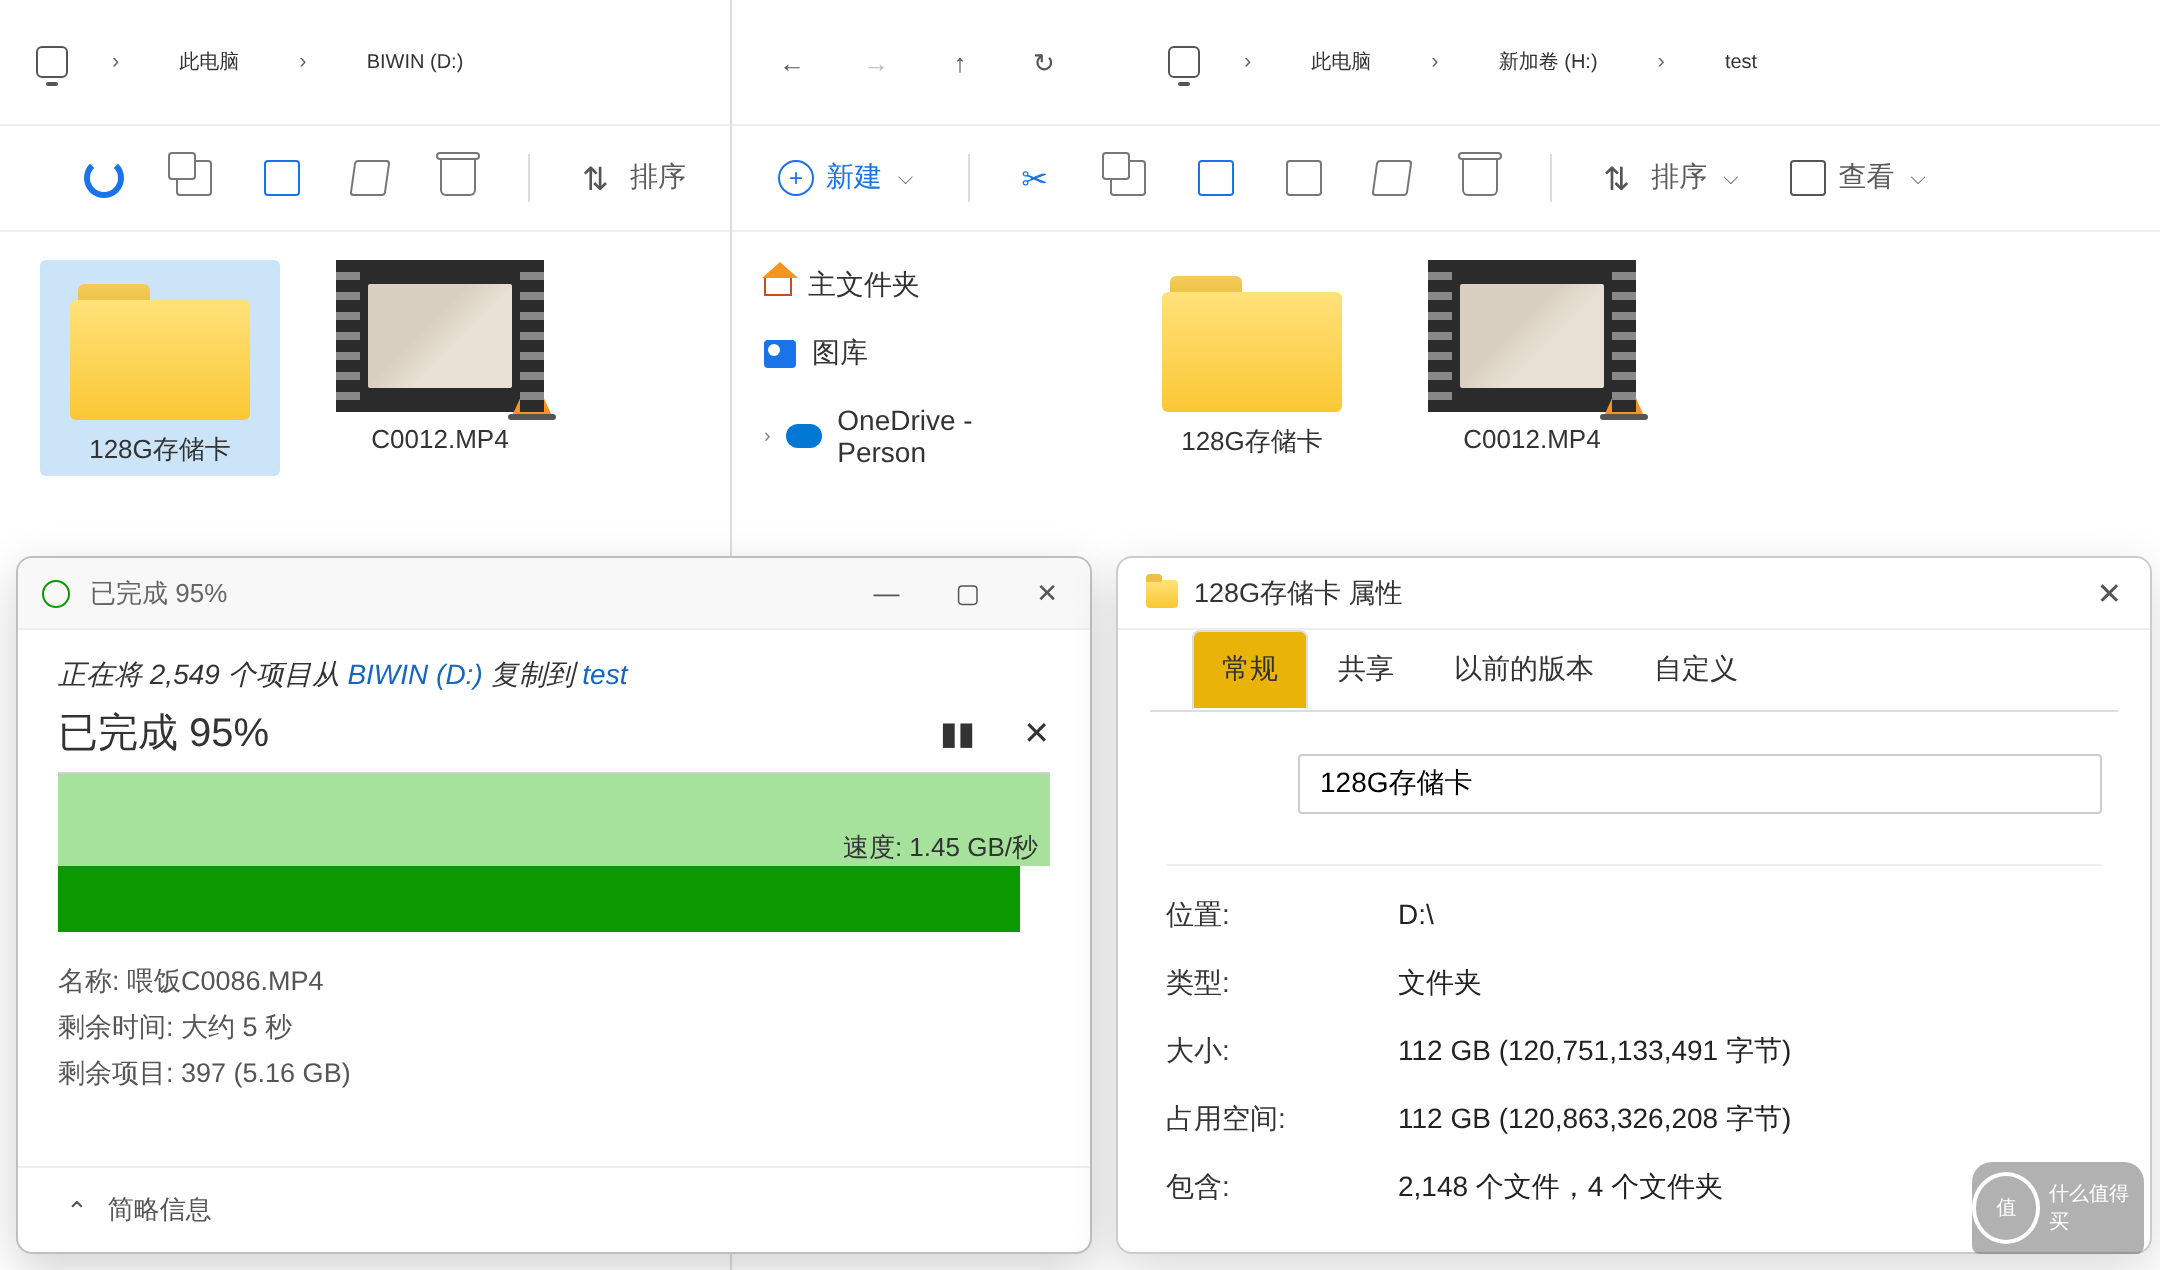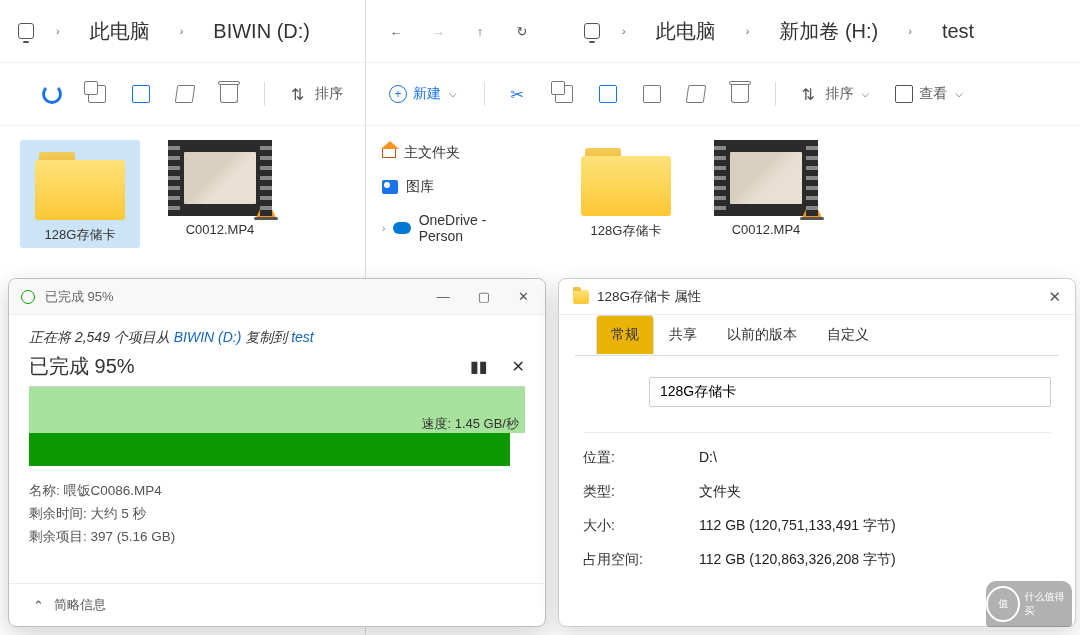--- a/index.html
+++ b/index.html
@@ -7,27 +7,27 @@
 
 
 .explorer { position: absolute; top: 0; bottom: 0; background: #fff; }
 .explorer.left { left: 0; width: 365px; }
 .explorer.right { left: 365px; right: 0; border-left: 1px solid #ddd; }
 
 
 .navbar { height: 62px; display: flex; align-items: center; padding: 0 18px; gap: 18px; }
 .navbtn { width: 24px; height: 24px; display: flex; align-items: center; justify-content: center; color: #555; }
 .navbtn.dim { color: #bbb; }
-.bc-item { padding: 4px 8px; font-size: 20px; }
+.bc-item { padding: 4px 8px; font-size: 10px; }
 .bc-chev { color: #666; font-size: 11px; padding: 0 4px; }
 .pc-icon { width:16px; height:16px; border:1.5px solid #555; border-radius:3px; position:relative; }
 .pc-icon::after { content:""; position:absolute; width:6px; height:2px; background:#555; bottom:-5px; left:4px; border-radius:1px; }
 
 
-.toolbar { height: 64px; display: flex; align-items: center; gap: 26px; padding: 0 22px; border-top: 1px solid #f0f0f0; border-bottom: 1px solid #f0f0f0; }
+.toolbar { height: 54px; display: flex; align-items: center; gap: 26px; padding: 0 22px; border-top: 1px solid #f0f0f0; border-bottom: 1px solid #f0f0f0; }
 .tbtn { display: flex; align-items: center; gap: 6px; color: #5b5b5b; font-size: 14px; }
 .tbtn .chev { font-size: 10px; color: #666; margin-left: 2px; }
 .new-btn { color: #1a73e8; border: 1px solid transparent; }
 .new-btn .plus { width:18px; height:18px; border:1.5px solid #1a73e8; border-radius:50%; display:flex; align-items:center; justify-content:center; font-size:12px; color:#1a73e8; }
 .sep { width:1px; height:24px; background:#ddd; }
 
 
 .filepane { display: flex; }
 .navtree { width: 180px; padding: 10px 4px; }
 .navtree .trow { display:flex; align-items:center; gap:8px; padding:8px 12px; font-size:14px; }
@@ -275,19 +275,23 @@
         <span class="v">文件夹</span>
       </div>
     <div class="prow">
         <span class="k">大小:</span>
         <span class="v">112 GB (120,751,133,491 字节)</span>
       </div>
     <div class="prow">
         <span class="k">占用空间:</span>
         <span class="v">112 GB (120,863,326,208 字节)</span>
       </div>
+    <div class="prow">
+        <span class="k">包含:</span>
+        <span class="v">2,148 个文件，4 个文件夹</span>
+      </div>
   </div>
 </div>
 
 <div class="watermark">
   <span class="circle">值</span>
   <span>什么值得买</span>
 </div>
 
 </body></html>

